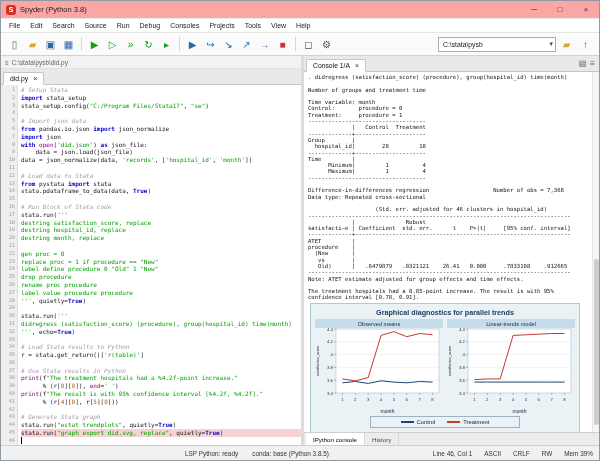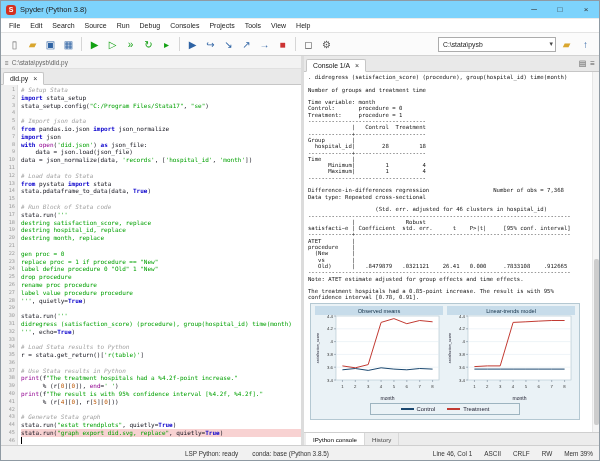--- a/index.html
+++ b/index.html
@@ -1,19 +1,19 @@
 <!DOCTYPE html>
 <html><head>
 <meta charset="utf-8">
 <style>
 *{margin:0;padding:0;box-sizing:border-box}
 html,body{width:600px;height:461px;overflow:hidden}
 body{font-family:"Liberation Sans",sans-serif;background:#d7d7d7;color:#1e1e1e}
 .window{width:600px;height:461px;display:flex;flex-direction:column;background:#f4f4f4;border:1px solid #8f9aa3}
-.titlebar{height:18px;flex:0 0 18px;background:#7dd3fc;display:flex;align-items:center;padding-left:5px;gap:4px;border-bottom:1px solid #ececec}
+.titlebar{height:18px;flex:0 0 18px;background:#fca5a5;display:flex;align-items:center;padding-left:5px;gap:4px;border-bottom:1px solid #ececec}
 .logo{width:10px;height:10px;border-radius:3px;background:#d4301f;color:#fff;font-size:7px;line-height:10px;text-align:center;font-weight:bold}
 .title-text{font-size:7.5px;color:#222}
 .win-controls{margin-left:auto;display:flex;height:100%}
 .win-btn{width:26px;height:100%;display:flex;align-items:center;justify-content:center;font-size:8px;color:#333}
 .menubar{height:13px;flex:0 0 13px;background:#fff;display:flex;align-items:center;padding-left:3px}
 .menu-item{font-size:7px;padding:0 5px;color:#222}
 .toolbar{height:24px;flex:0 0 24px;background:#fbfbfb;border-top:1px solid #e4e4e4;border-bottom:1px solid #d2d2d2;display:flex;align-items:center;padding:0 5px}
 .tb-group{display:flex;align-items:center;gap:1px}
 .tb-icon{width:17px;height:17px;display:flex;align-items:center;justify-content:center;font-size:10px;border-radius:2px}
 .tb-sep{width:1px;height:14px;background:#d6d6d6;margin:0 3px}
@@ -227,20 +227,21 @@
 procedure    |
   (New       |
    vs        |
    Old)      |   .8479879   .0321121    26.41   0.000     .7833108    .912665
 ------------------------------------------------------------------------------
 Note: ATET estimate adjusted for group effects and time effects.
 
 The treatment hospitals had a 0.85-point increase. The result is with 95%
 confidence interval [0.78, 0.91].</pre>
         <div class="graph-box">
+          <div class="graph-title">Graphical diagnostics for parallel trends</div>
           <div class="graph-plots" id="plots">
               <svg width="130" height="97">
                 <rect x="0" y="0" width="130" height="97" fill="#eaf2f6"></rect>
                 <rect x="1" y="1" width="128" height="9" fill="#c7dcea"></rect>
                 <text x="65" y="8" text-anchor="middle" font-size="5.6" fill="#14324a">Observed means</text>
                 <rect x="22" y="11" width="103" height="64" fill="#ffffff" stroke="#9fb6c2" stroke-width="0.5"></rect>
                 <line x1="22" y1="75" x2="125" y2="75" stroke="#dce9f0" stroke-width="0.5"></line>
                 <line x1="20" y1="75" x2="22" y2="75" stroke="#667788" stroke-width="0.5"></line>
                 <text x="19" y="76.6" text-anchor="end" font-size="4.3" fill="#333">3.4</text>
                 <line x1="22" y1="62.199999999999996" x2="125" y2="62.199999999999996" stroke="#dce9f0" stroke-width="0.5"></line>

